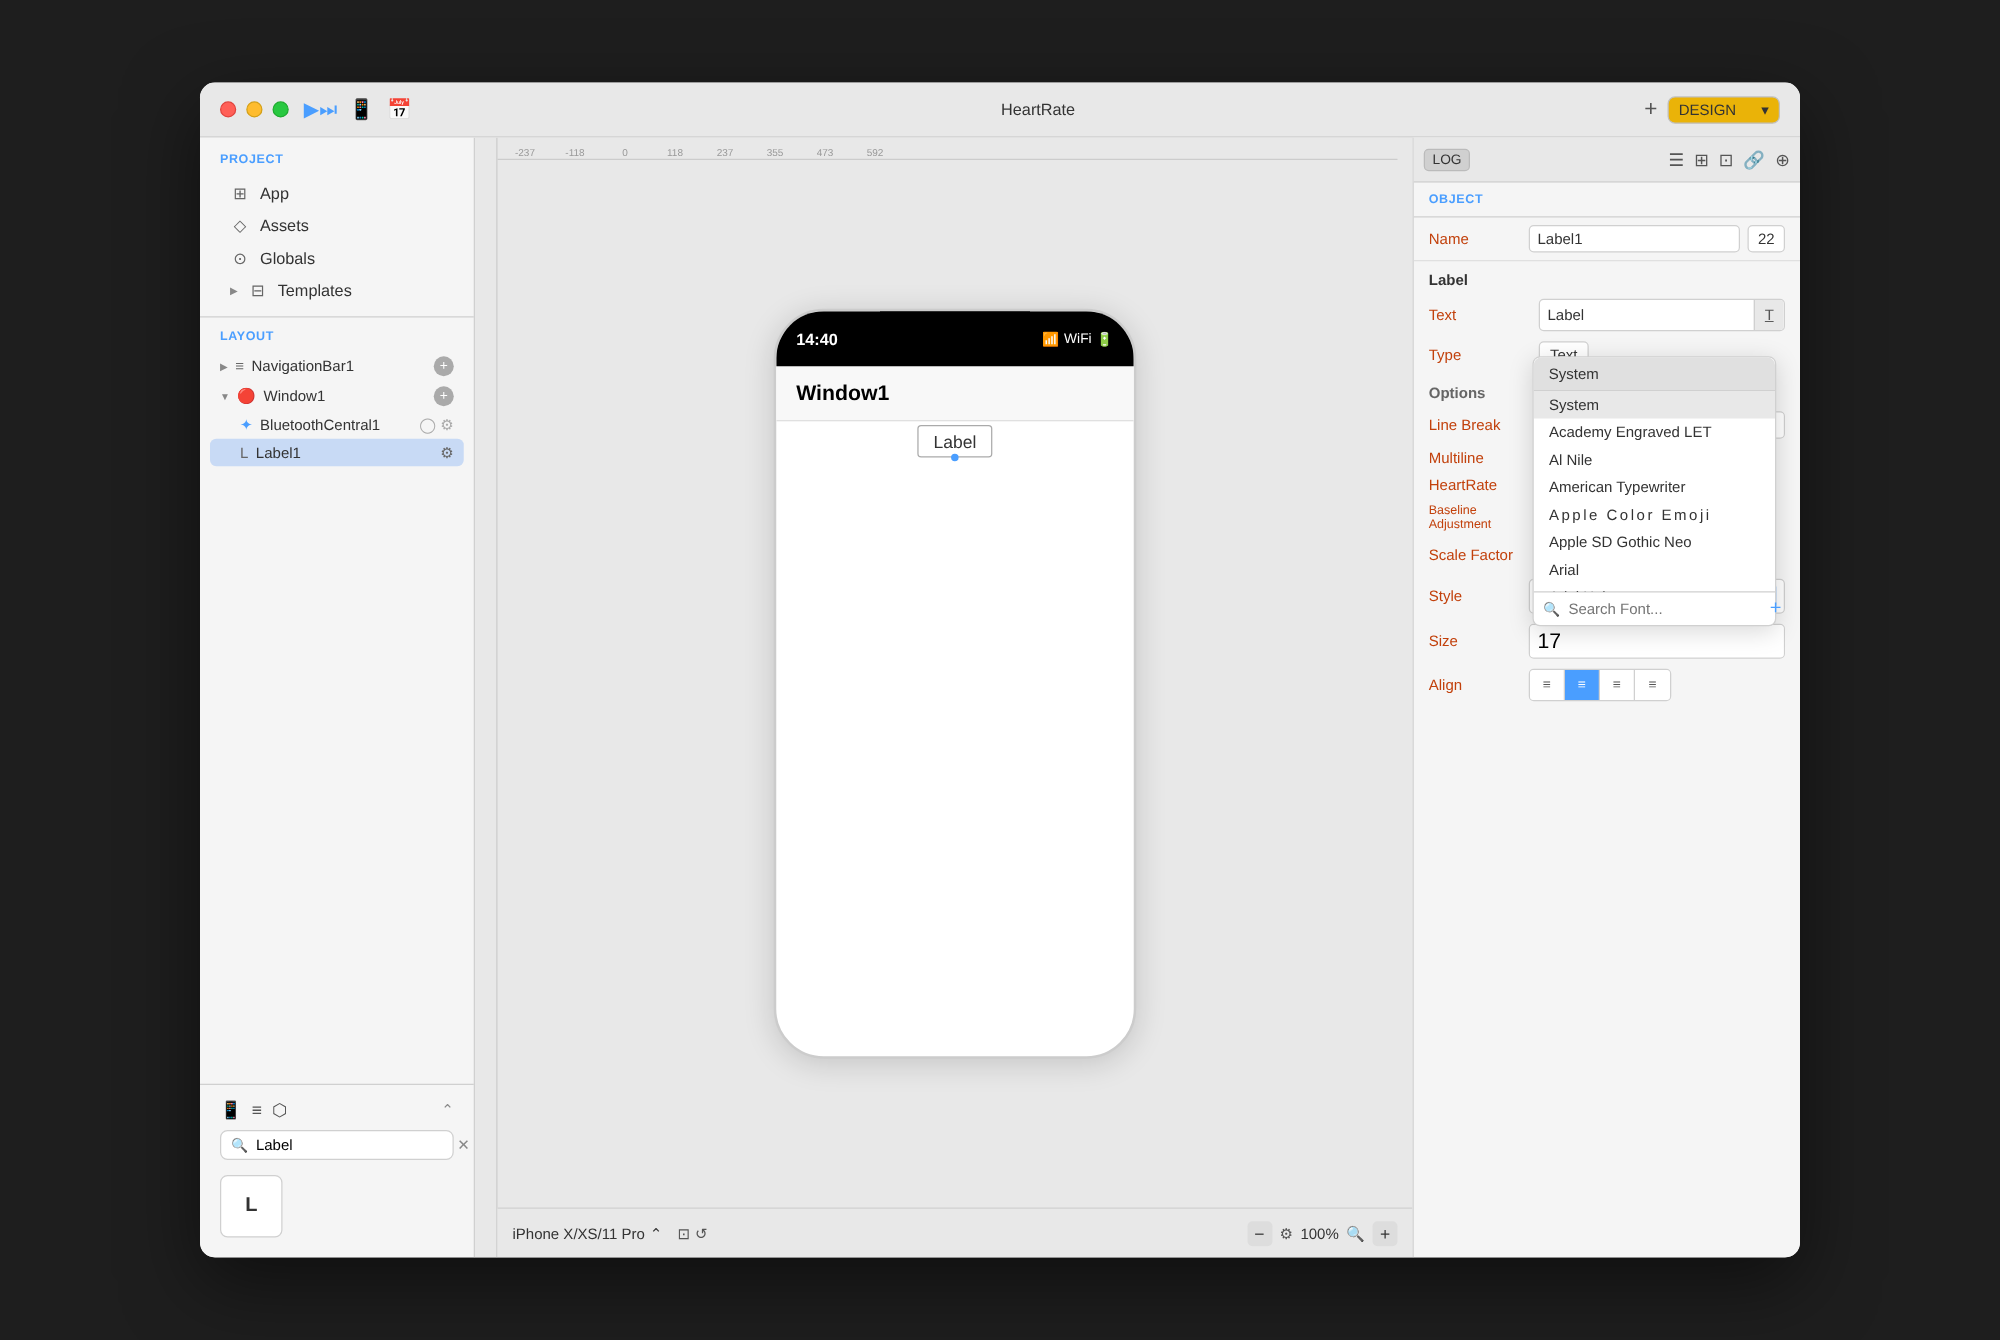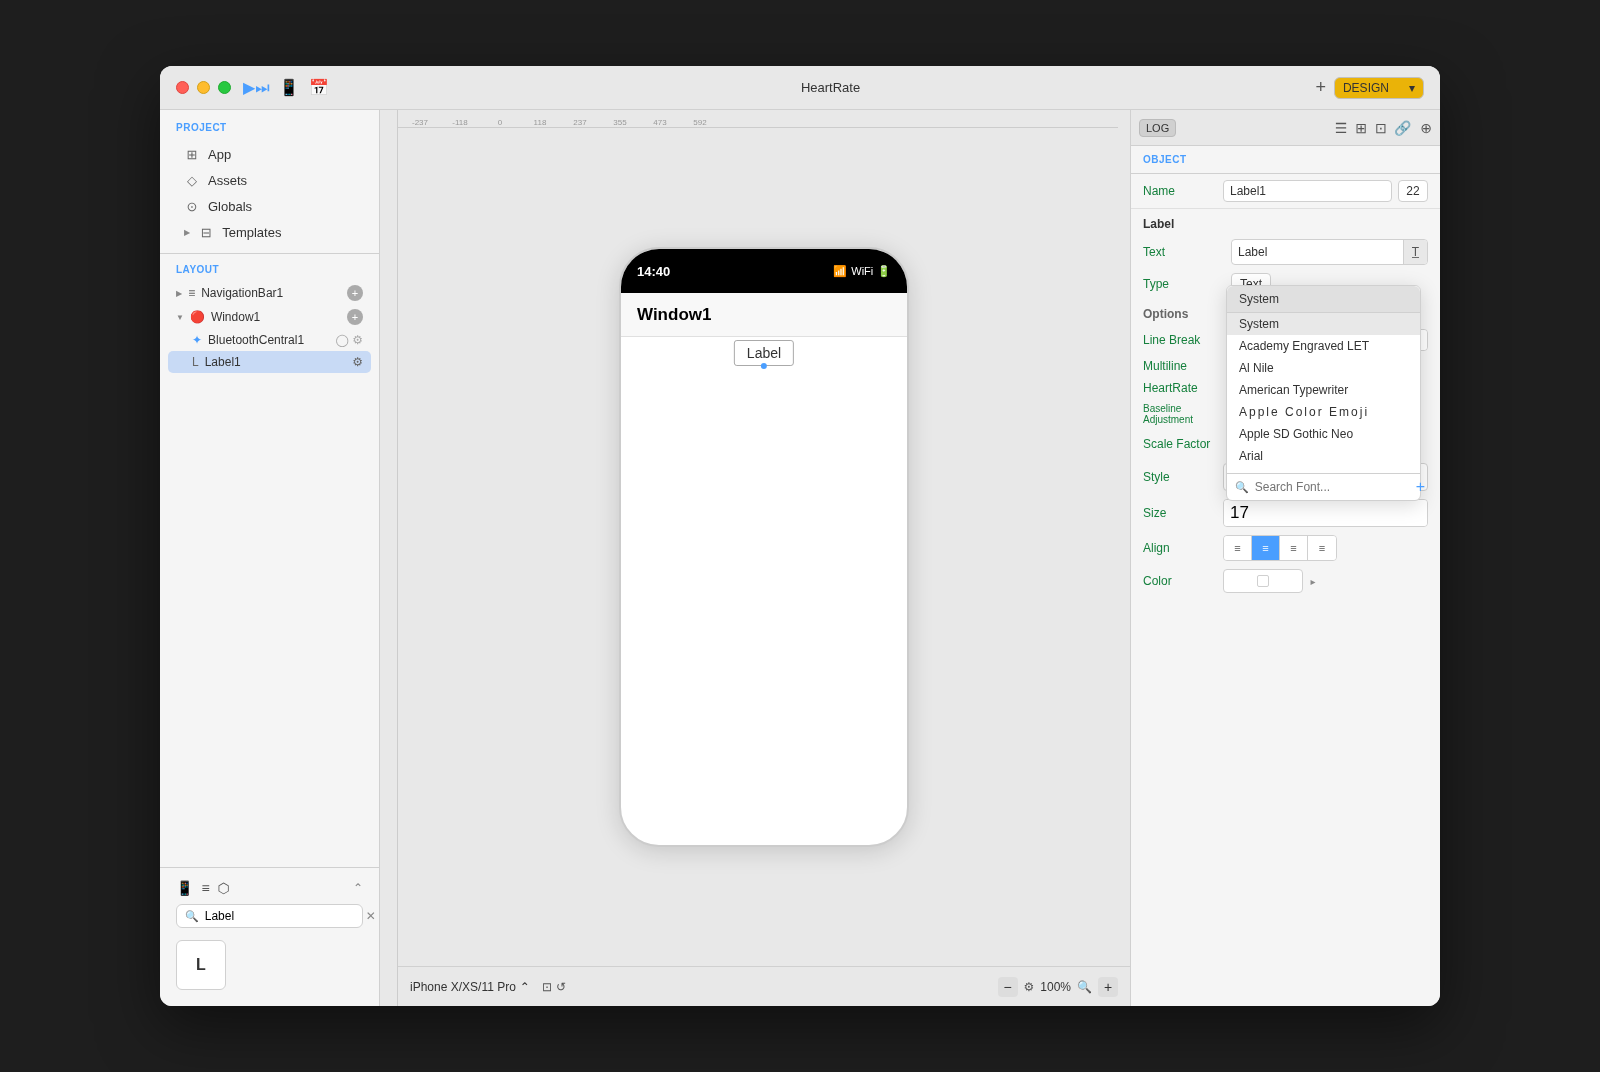--- a/index.html
+++ b/index.html
@@ -440,21 +440,21 @@
       letter-spacing: 0.5px;
     }
     .object-name-row {
       display: flex;
       align-items: center;
       padding: 6px 12px;
       border-bottom: 1px solid #e0e0e0;
     }
     .prop-label {
       font-size: 12px;
-      color: #15803d;
+      color: #c2410c;
       width: 80px;
       flex-shrink: 0;
     }
     .prop-value {
       flex: 1;
       font-size: 12px;
       color: #333;
       background: white;
       border: 1px solid #d0d0d0;
       border-radius: 4px;
@@ -984,27 +984,20 @@
       <div class="align-row">
         <span class="prop-label">Align</span>
         <div class="align-buttons">
           <div class="align-btn">≡</div>
           <div class="align-btn active">≡</div>
           <div class="align-btn">≡</div>
           <div class="align-btn">≡</div>
         </div>
       </div>
 
-      <div class="color-row">
-        <span class="prop-label">Color</span>
-        <div class="color-swatch">
-          <div class="color-dot"></div>
-        </div>
-        <div class="color-arrow-btn">▸</div>
-      </div>
 
       <div class="font-dropdown">
         <div class="font-dropdown-header">System</div>
         <div class="font-list">
           <div class="font-list-item selected">System</div>
           <div class="font-list-item">Academy Engraved LET</div>
           <div class="font-list-item">Al Nile</div>
           <div class="font-list-item">American Typewriter</div>
           <div class="font-list-item" style="letter-spacing:2px;">Apple  Color  Emoji</div>
           <div class="font-list-item">Apple SD Gothic Neo</div>

